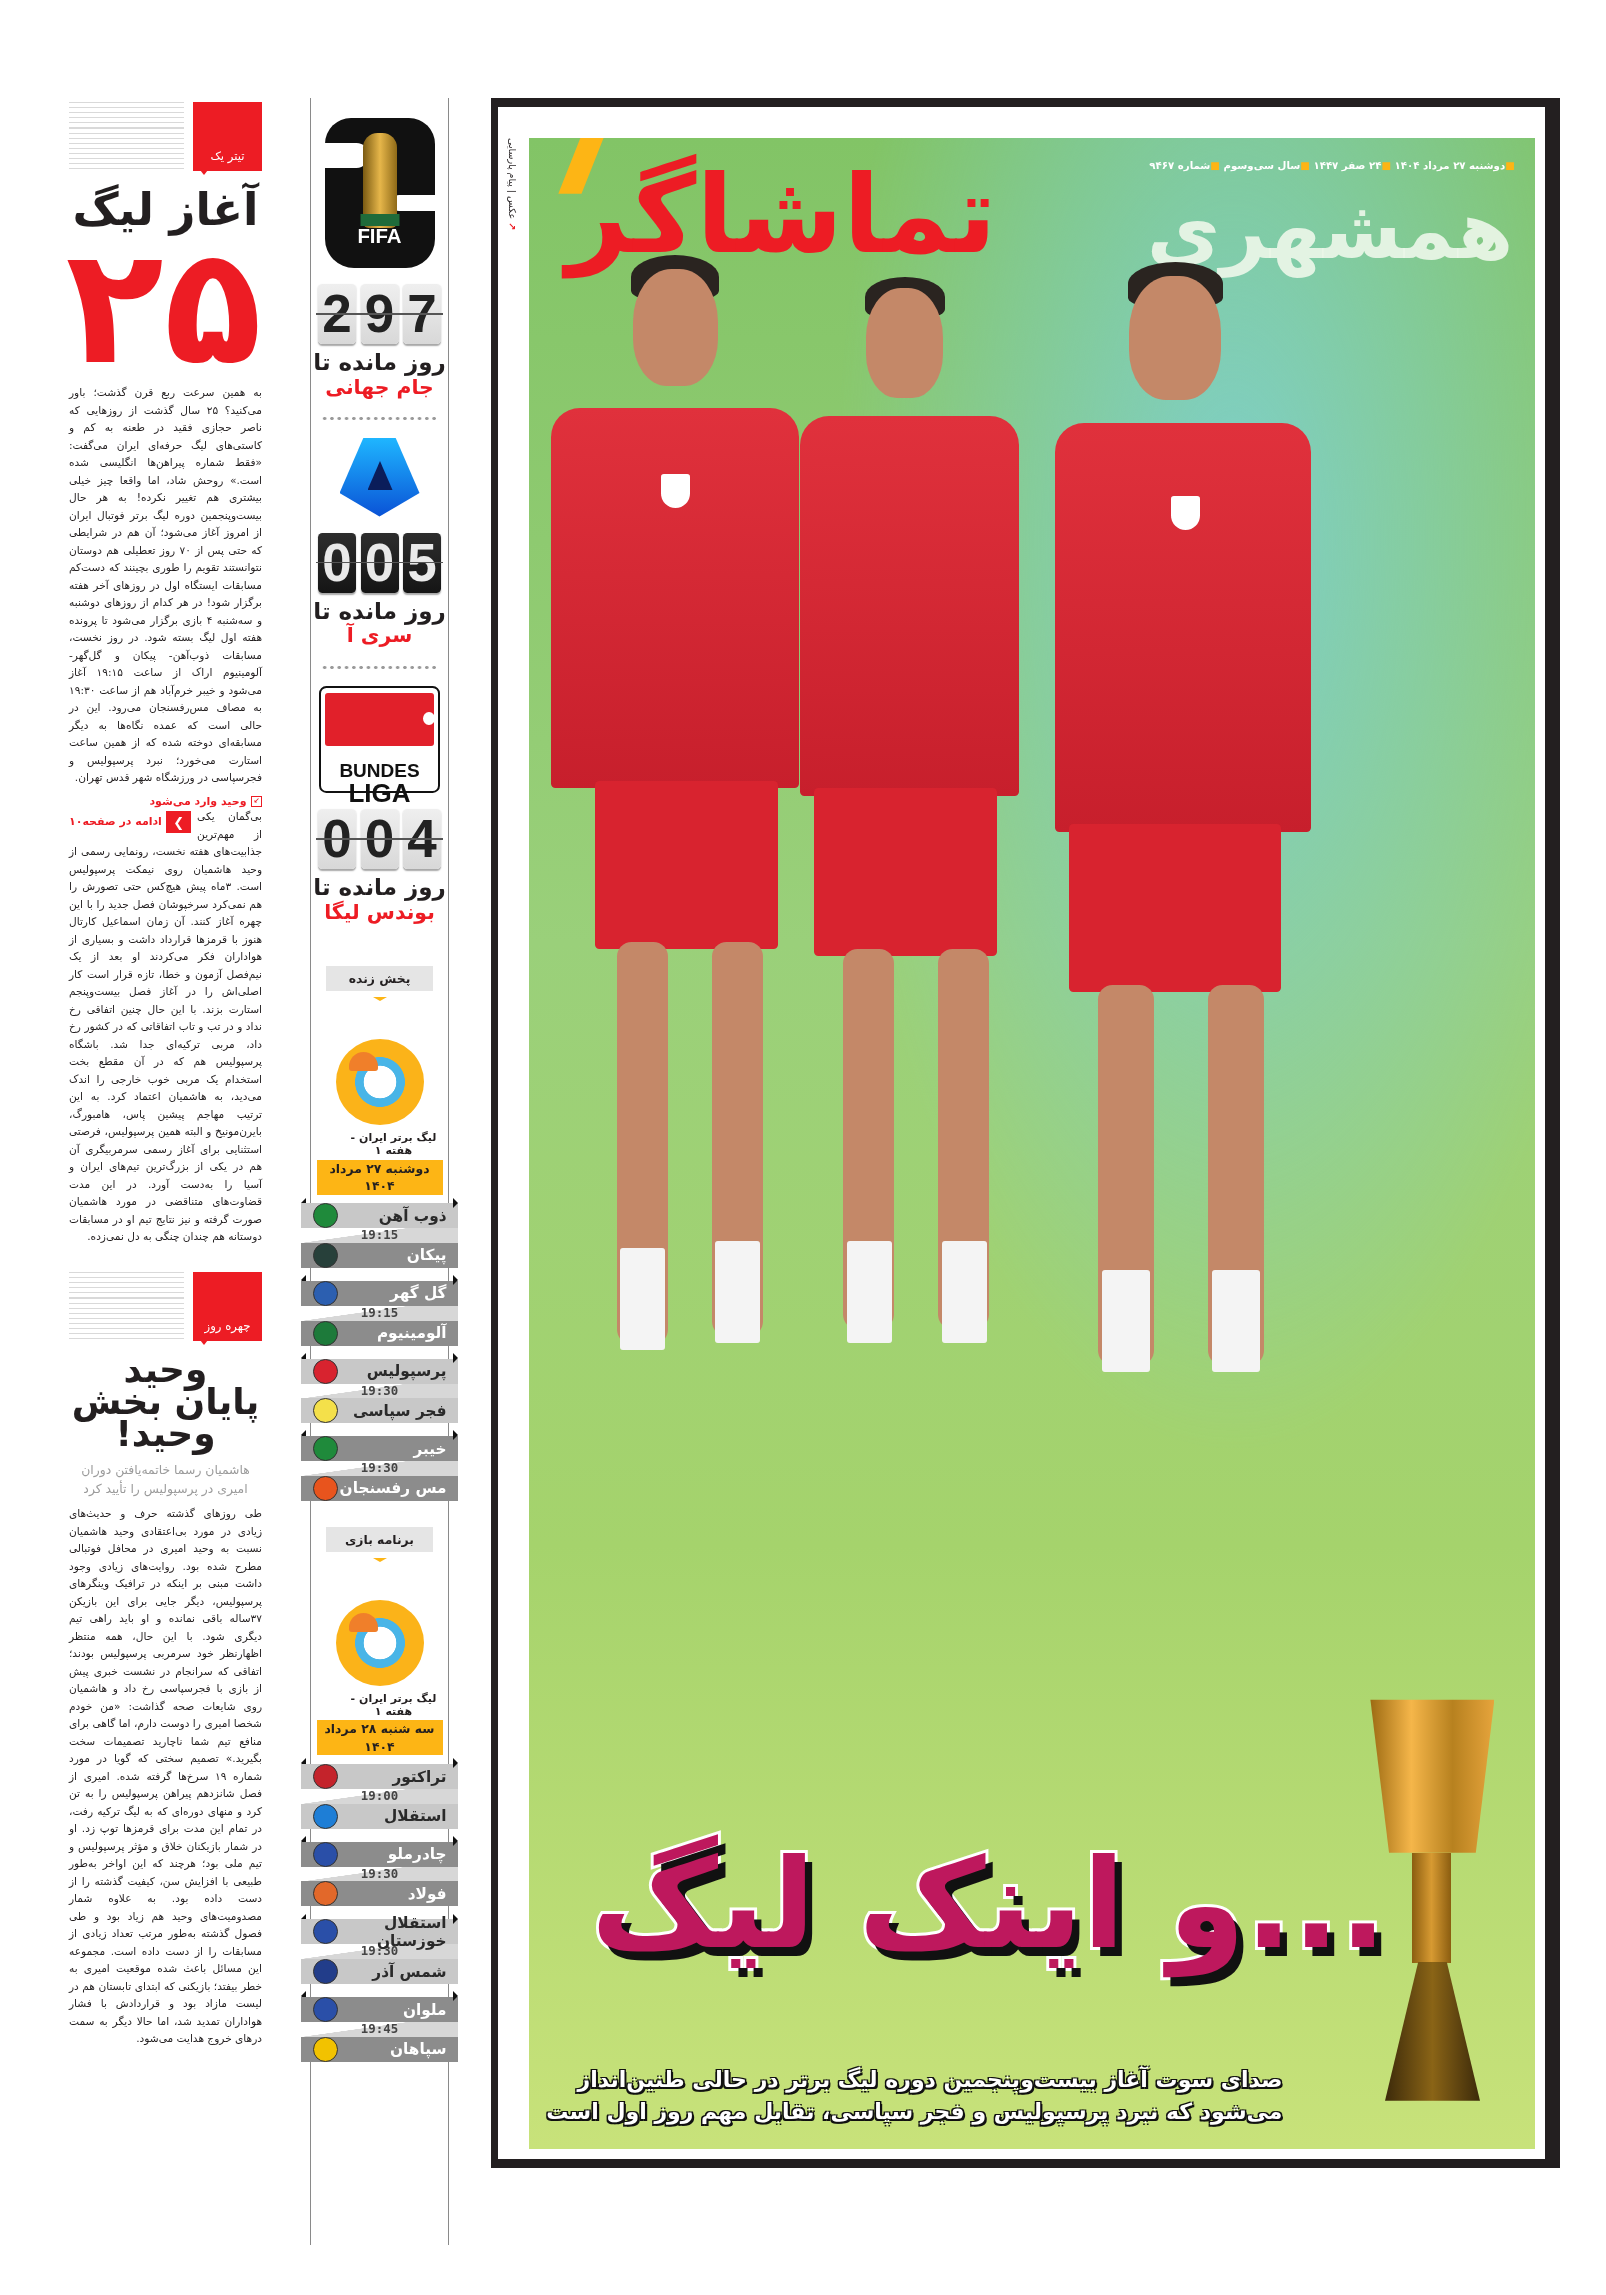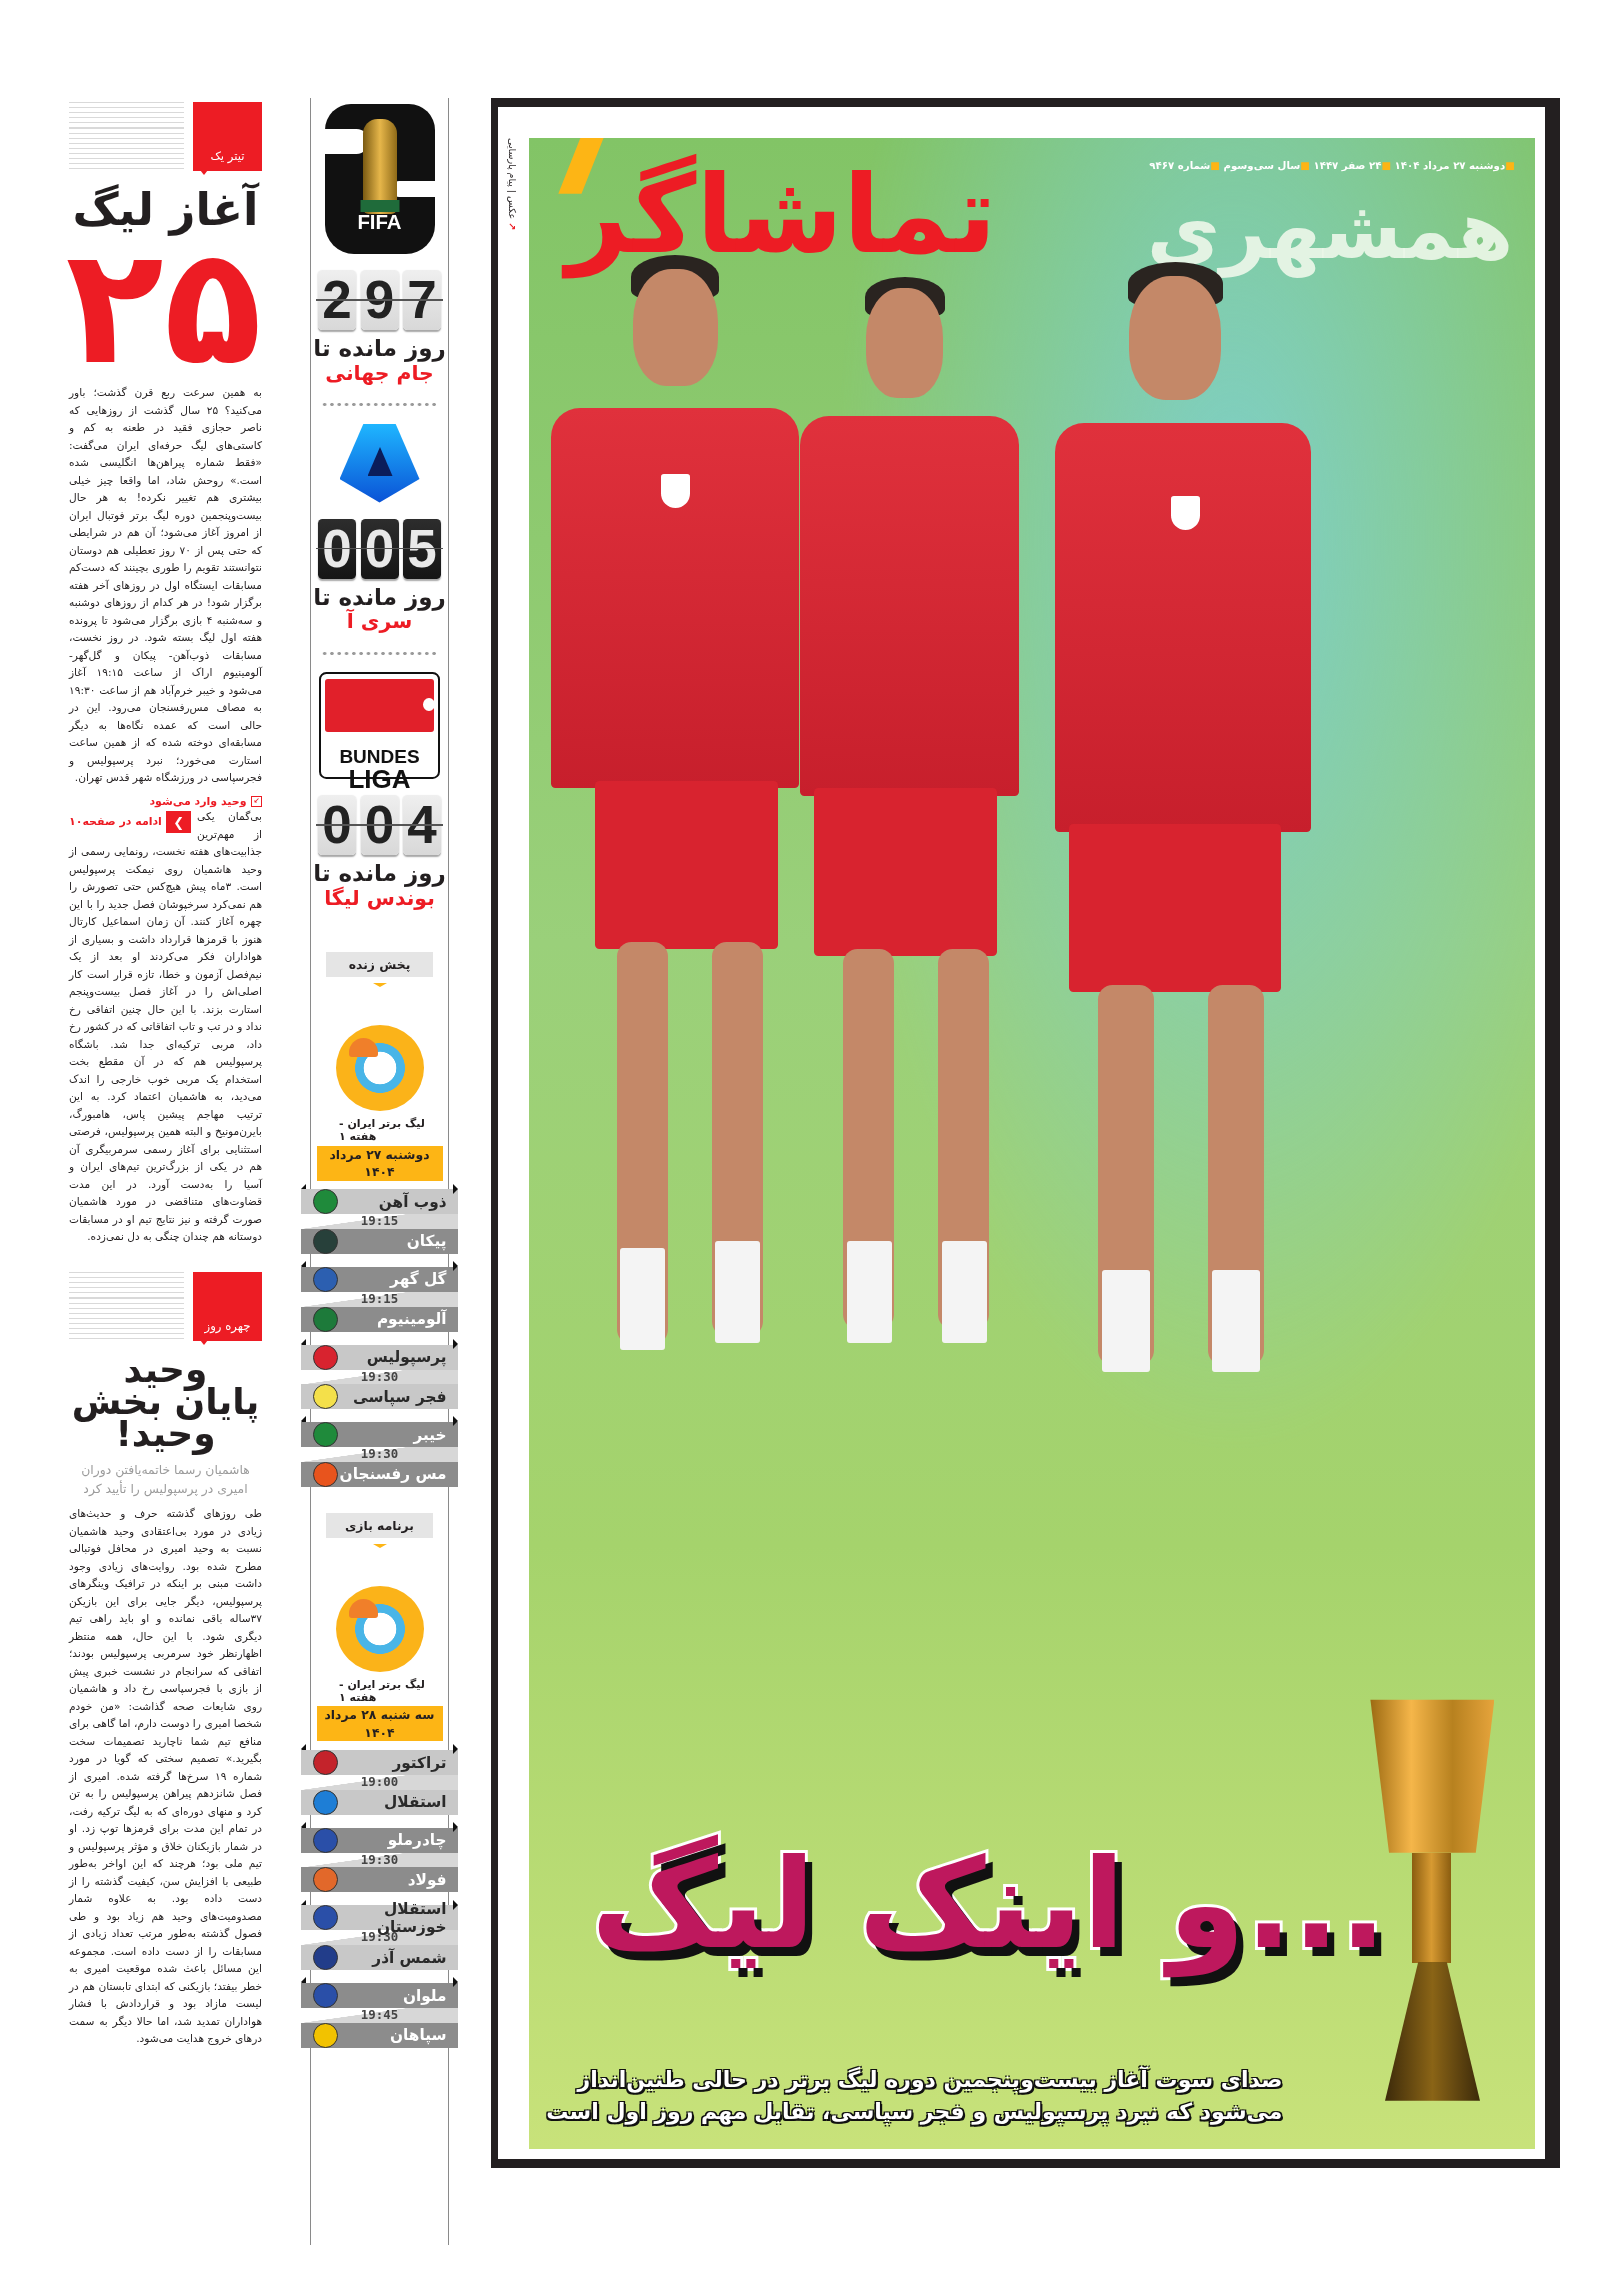--- a/index.html
+++ b/index.html
@@ -24,21 +24,21 @@
   .continue-box { float: left; display: flex; align-items: center; gap: 4.4px; margin: 2.9px 5.8px 1.5px 0; }
   .continue-text { color: #ed1c24; font-weight: bold; font-size: 11px; line-height: 10.2px; text-align: center; }
   .continue-arrow { background: #ed1c24; color: #fff; width: 25px; height: 22px; display: flex; align-items: center; justify-content: center; font-size: 13px; }
   .section2 { margin-top: 22px; }
   .s2-title { font-size: 36px; font-weight: bold; text-align: center; line-height: 32px; margin-top: 16px; }
   .s2-sub { font-size: 12.4px; color: #9b9b9b; text-align: center; line-height: 19px; margin: 10.2px 0 7.3px; }
 
   
   .mid-col { position: absolute; left: 310px; top: 98px; width: 139px; height: 2147px;
     border-left: 1.5px solid #8a8a8a; border-right: 1.5px solid #8a8a8a; }
-  .logo-fifa { width: 110px; height: 150px; margin: 6px auto 0; position: relative; }
+  .logo-fifa { width: 110px; height: 150px; margin: 20px auto 0; position: relative; }
   .fifa-26 { position: absolute; inset: 0; background: #111; border-radius: 26px 26px 29px 29px; }
   .fifa-26::before { content: ""; position: absolute; left: 0; top: 25px; width: 44px; height: 25px; background: #fff; border-radius: 0 29px 29px 0; }
   .fifa-26::after { content: ""; position: absolute; right: 0; top: 77px; width: 44px; height: 16px; background: #fff; border-radius: 29px 0 0 29px; }
   .trophy { position: absolute; left: 50%; top: 14.6px; transform: translateX(-50%); width: 34px; height: 95px;
     background: linear-gradient(90deg, #7a5a12, #e6b64a, #8f6a18); border-radius: 14.6px 14.6px 5.8px 5.8px; }
   .trophy-base { position: absolute; left: 50%; top: 96px; transform: translateX(-50%); width: 39px; height: 11.7px; background: #1f6b3a; }
   .fifa-word { position: absolute; left: 0; right: 0; bottom: 20.4px; text-align: center; color: #fff; font-weight: bold; font-size: 20.4px; font-family: "Liberation Sans", sans-serif; }
   .flip { display: flex; justify-content: center; gap: 4.4px; margin-top: 16px; direction: ltr; }
   .flip-digit { width: 38px; height: 60px; border-radius: 4.4px; font-family: "Liberation Sans", sans-serif; font-weight: bold;
     font-size: 53px; line-height: 60px; text-align: center; position: relative; box-shadow: 0 1.5px 1.5px rgba(0,0,0,.35); }
@@ -53,21 +53,21 @@
   .serie-a .inner { position: absolute; left: 28px; top: 23.4px; width: 25px; height: 29px; clip-path: polygon(50% 0, 100% 100%, 0 100%); background: #0b1d5a; }
   .bundes { width: 121px; height: 107px; margin: 0 auto; border: 2.2px solid #111; border-radius: 7.3px; padding: 4.4px; background: #fff; }
   .bundes-red { height: 53px; background: #e1202a; border-radius: 2.9px; position: relative; }
   .bundes-red::after { content: ""; position: absolute; right: -1.5px; top: 19px; width: 11.7px; height: 13px; background: #fff; border-radius: 50%; }
   .bundes-word { font-family: "Liberation Sans", sans-serif; font-weight: bold; text-align: center; line-height: 1; color: #111; direction: ltr; }
   .bw1 { font-size: 19px; margin-top: 15px; } .bw2 { font-size: 26px; }
   .tag-yellow { width: 107px; height: 25px; margin: 41px auto 0; background: #e5e5e5; text-align: center; font-weight: bold; font-size: 12.4px; line-height: 25px; position: relative; }
   .tag-yellow::after { content: ""; position: absolute; left: 50%; transform: translateX(-50%); bottom: -10.2px; border: 7.3px solid transparent; border-top: 4.4px solid #fdb515; border-bottom: 0; }
   .league-logo { width: 88px; height: 86px; margin: 48px auto 0; border-radius: 50%; background: radial-gradient(circle at 50% 50%, #fff 0 26%, #49b5e7 27% 40%, #fbb319 41%); position: relative; }
   .league-logo::before { content: ""; position: absolute; left: 13px; top: 13px; width: 29px; height: 19px; background: #f07f2a; border-radius: 14.6px 14.6px 2.9px 2.9px; }
-  .league-title { text-align: left; font-size: 11px; font-weight: bold; margin-top: 5.8px; padding-left: 28px; }
+  .league-title { text-align: center; font-size: 11px; font-weight: bold; margin-top: 5.8px; padding-left: 28px; }
   .league-date { text-align: center; font-size: 12.4px; font-weight: bold; margin: 2.9px auto 0; width: 126px; background: #fdb515; line-height: 17.5px; }
   .matches { margin-top: 8.8px; }
   .match { position: relative; margin: 0 -10.2px 13px; }
   .team-bar { height: 25px; background: #8c8c8c; color: #fff; display: flex; align-items: center; justify-content: space-between; padding: 0 11.7px; font-weight: bold; font-size: 15.3px; position: relative; }
   .team-bar.light { background: #c8c8c8; color: #2a2a2a; }
   .team-bar .crest { width: 25px; height: 25px; border-radius: 50%; border: 1.5px solid #333; flex: 0 0 25px; }
   .match-time { height: 14.6px; text-align: center; font-family: "DejaVu Sans Mono", monospace; font-weight: bold; font-size: 12.4px; line-height: 14.6px; color: #444;
     background: linear-gradient(172deg, #fff 40%, #d7d7d7 41%); direction: ltr; }
   .match::before, .match::after { content: ""; position: absolute; top: -5.8px; border: 5.8px solid transparent; }
   .match::before { left: 0; border-right: 5.8px solid #111; border-left: 0; }

